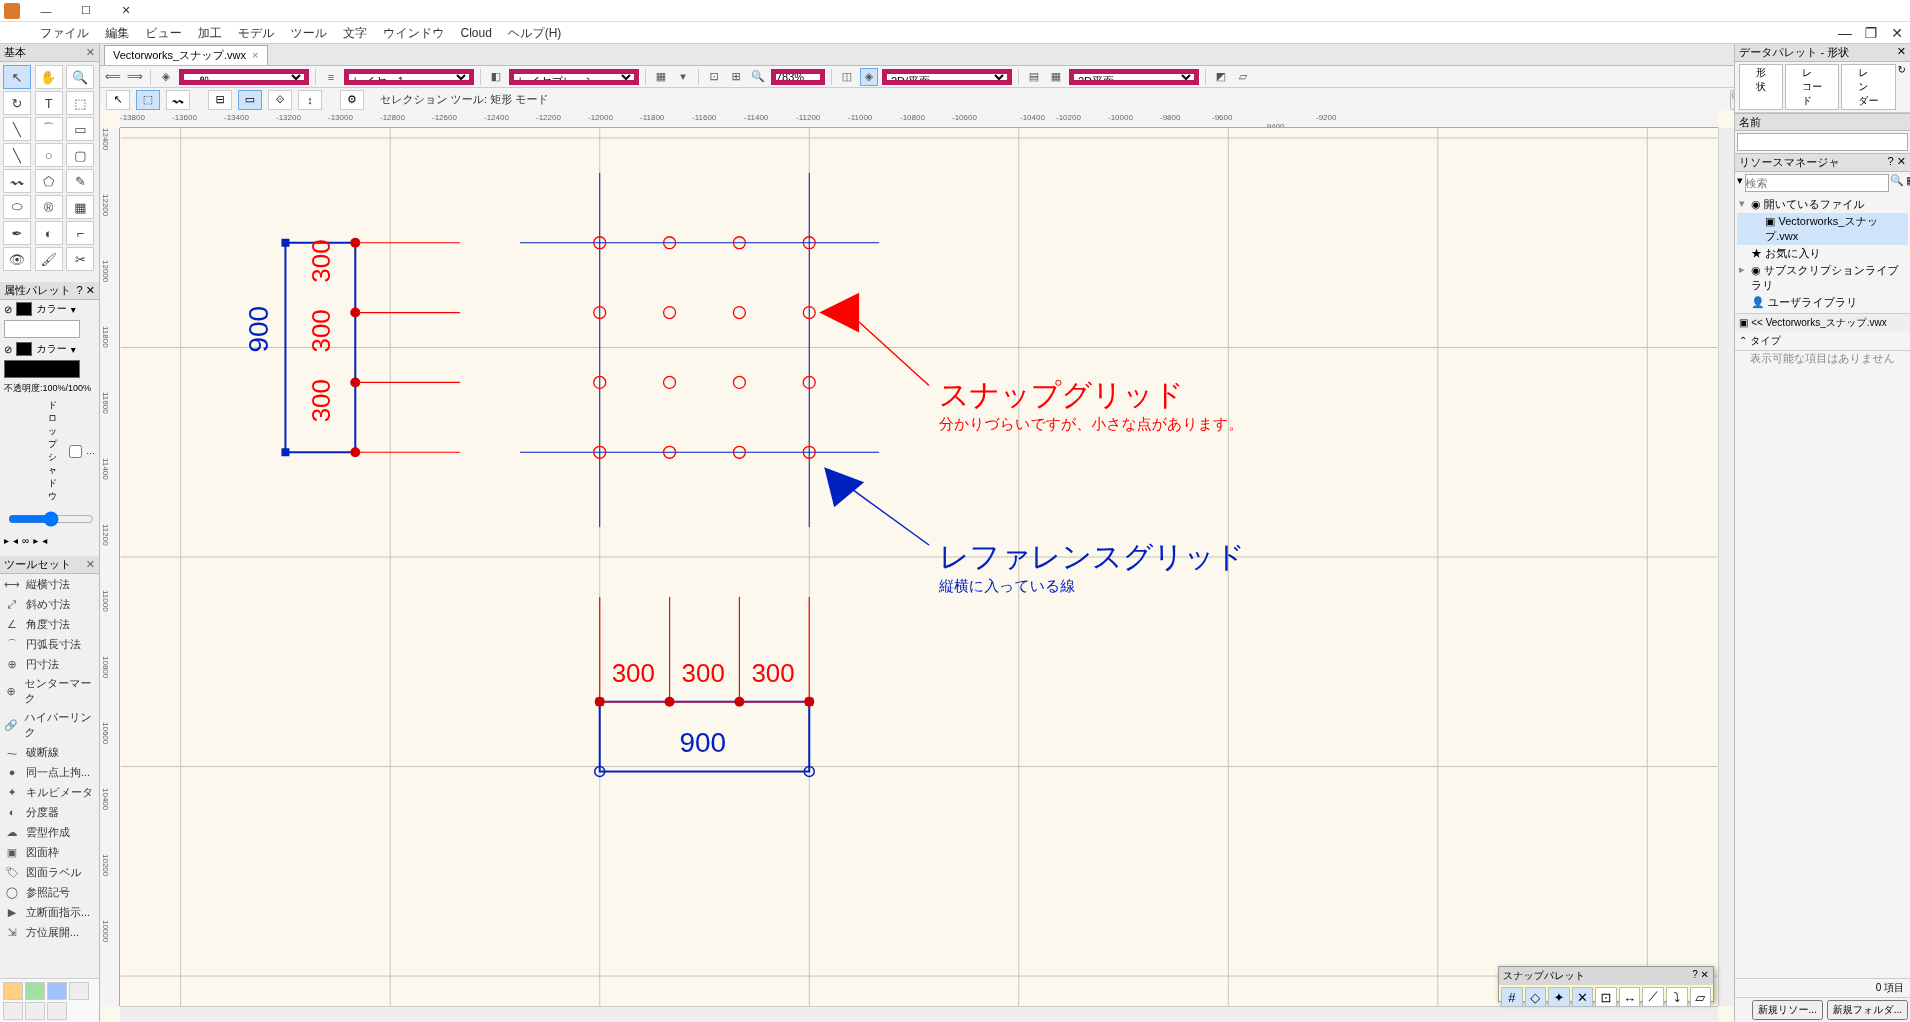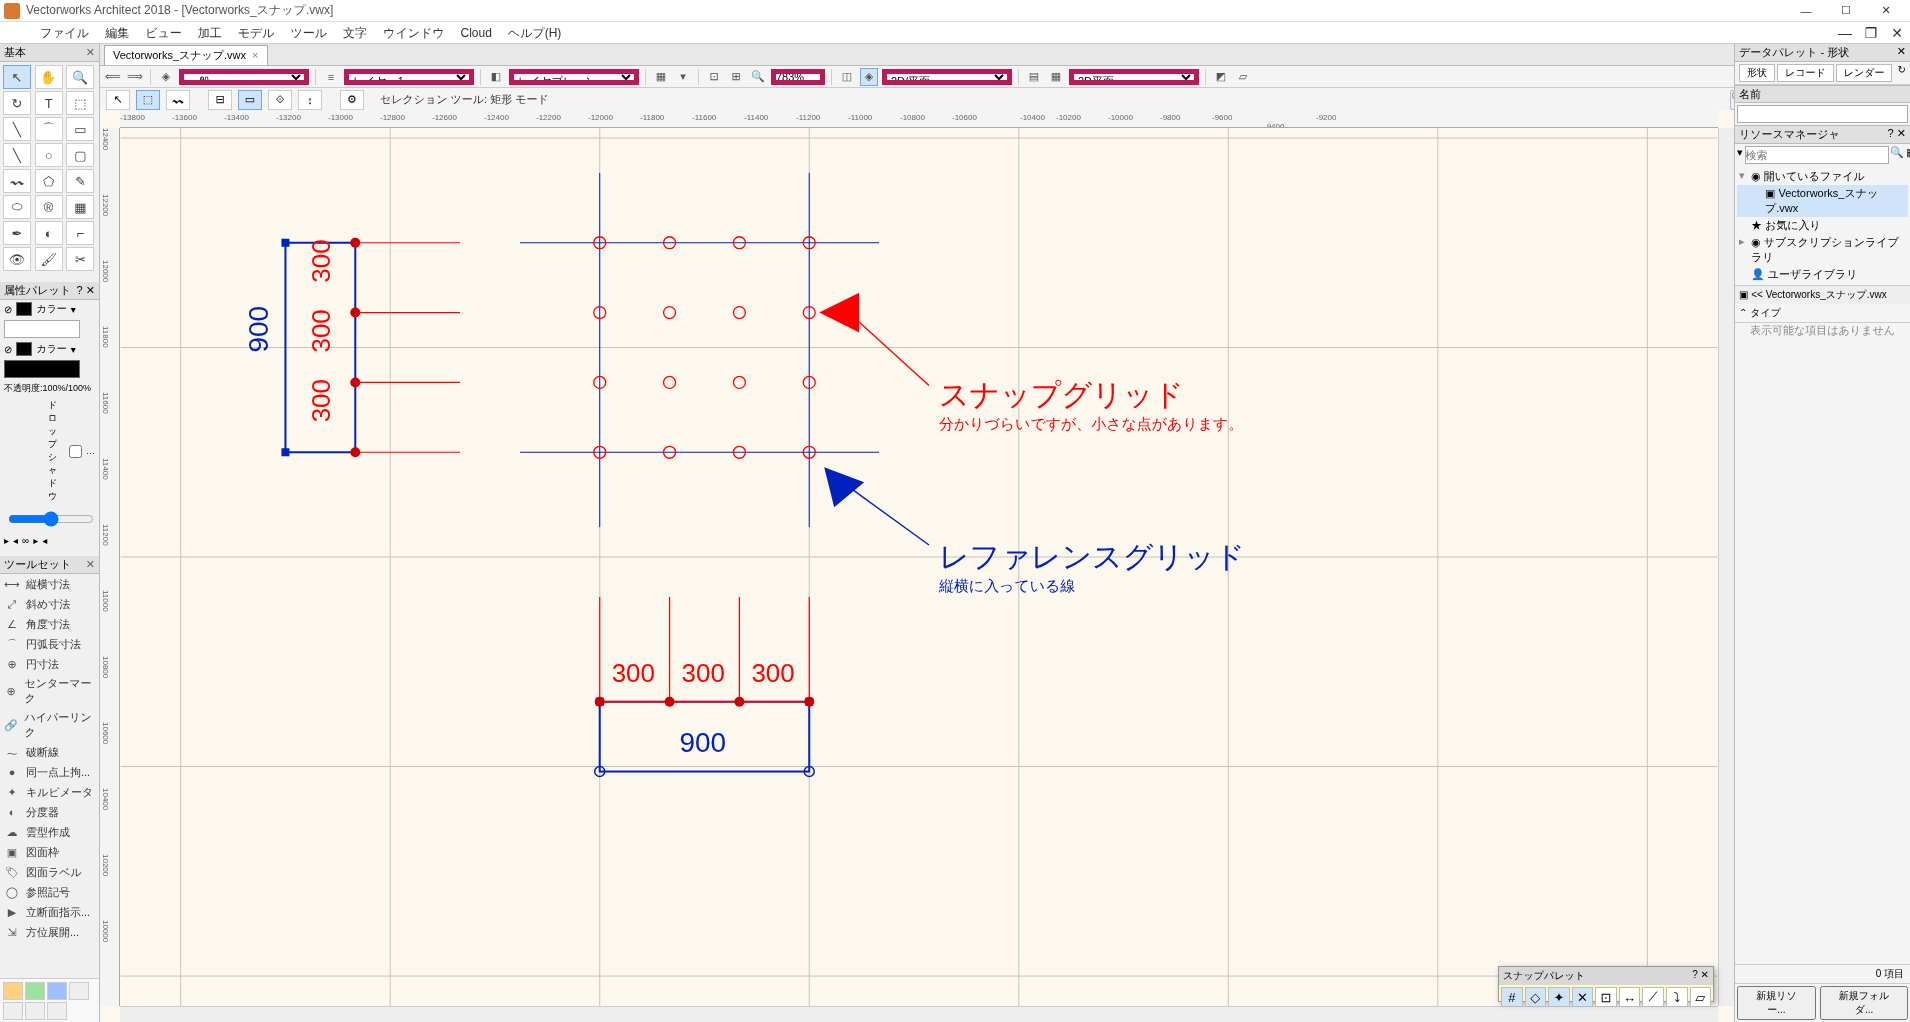--- a/index.html
+++ b/index.html
@@ -62,32 +62,32 @@
 .tsbottom { position: absolute; bottom: 0; left: 0; right: 0; height: 44px; border-top: 1px solid #ccc; background: #f8f8f8; display: flex; flex-wrap: wrap; gap: 2px; padding: 3px; }
 .tsbottom .tb2 { width: 20px; height: 18px; background: #eee; border: 1px solid #ccc; }
 .tsbottom .tb2.o { background: #ffd080; }
 .tsbottom .tb2.g { background: #a0e0a0; }
 .tsbottom .tb2.b { background: #a0c0ff; }
 
 
 .rightcol { position: absolute; right: 0; top: 44px; width: 176px; bottom: 0; background: #f4f4f4; border-left: 1px solid #bbb; display: flex; flex-direction: column; }
 .rphdr { height: 18px; background: #e0e0e0; padding: 1px 4px; font-size: 11px; display: flex; justify-content: space-between; border-bottom: 1px solid #bbb; gap: 44px; }
 .rptabs { display: flex; gap: 2px; padding: 2px 4px; background: #f4f4f4; border-bottom: 1px solid #ccc; font-size: 10px; }
-.rptabs .rt { padding: 1px 7px; border: 1px solid #bbb; background: #fff; }
+.rptabs .rt { padding: 1px 16px; border: 1px solid #bbb; background: #fff; }
 .rpbody { padding: 4px 6px; font-size: 11px; color: #444; }
 .rmgr { flex: 1; display: flex; flex-direction: column; border-top: 1px solid #bbb; }
 .rmgr .search { display: flex; padding: 2px; gap: 2px; }
 .rmgr .search input { flex: 1; height: 18px; font-size: 11px; border: 1px solid #aaa; }
 .rmgr .tree { font-size: 11px; padding: 2px; }
 .rmgr .tree .tr { padding: 1px 2px 1px 14px; position: relative; }
 .rmgr .tree .tr.sel { background: #cfe4fb; }
 .rmgr .tree .ticon { position: absolute; left: 2px; width: 10px; color: #888; }
 .rmgr .empty { flex: 1; display: flex; align-items: flex-start; justify-content: center; color: #888; font-size: 11px; }
 .rmgr .footer { border-top: 1px solid #ccc; padding: 2px; display: flex; justify-content: flex-end; gap: 4px; font-size: 10px; }
-.rmgr .footer button { font-size: 10px; padding: 1px 12px; }
+.rmgr .footer button { font-size: 10px; padding: 1px 4px; }
 
 
 .canvaswrap { position: absolute; left: 100px; right: 176px; top: 110px; bottom: 0; background: #fcf8ee; }
 .ruler-h { position: absolute; top: 0; left: 20px; right: 16px; height: 18px; background: #f4f4f4; border-bottom: 1px solid #aaa; overflow: hidden; }
 .ruler-v { position: absolute; top: 18px; left: 0; width: 20px; bottom: 16px; background: #f4f4f4; border-right: 1px solid #aaa; overflow: hidden; }
 .rtick { position: absolute; font-size: 8px; color: #666; }
 .canvas { position: absolute; left: 20px; top: 18px; right: 16px; bottom: 16px; background: #fcf8ee; overflow: hidden; }
 
 
 .canvas svg { width: 100%; height: 100%; }
@@ -109,21 +109,20 @@
 
 .sbv { position: absolute; right: 0; top: 18px; bottom: 16px; width: 16px; background: #eee; border-left: 1px solid #ccc; }
 .sbh { position: absolute; left: 20px; right: 16px; bottom: 0; height: 16px; background: #eee; border-top: 1px solid #ccc; }
 
 </style>
 </head>
 <body>
 
 <div class="titlebar">
   <div class="icon"></div>
-  <div class="title">Vectorworks Architect 2018 - [Vectorworks_スナップ.vwx]</div>
   <div class="winbtn">—</div>
   <div class="winbtn">☐</div>
   <div class="winbtn">✕</div>
 </div>
 
 <div class="menubar">
   <span class="mi">ファイル</span>
   <span class="mi">編集</span>
   <span class="mi">ビュー</span>
   <span class="mi">加工</span>

